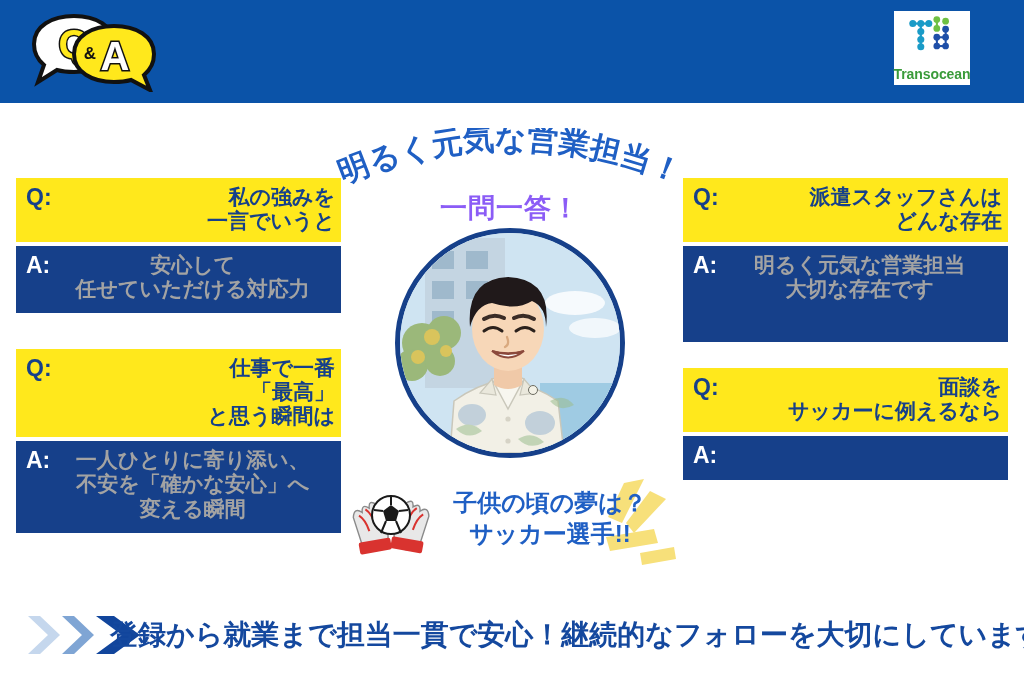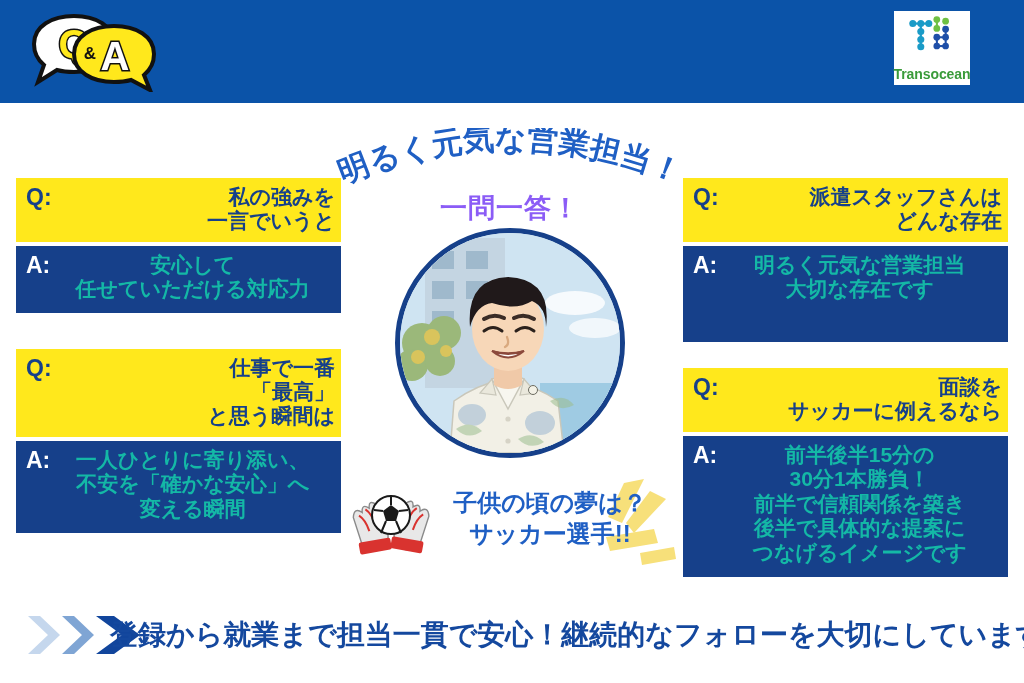--- a/index.html
+++ b/index.html
@@ -110,21 +110,21 @@
     flex: 1 1 auto;
     color: #16408a;
     font-weight: bold;
     font-size: 21px;
     line-height: 1.14;
     text-align: right;
     white-space: pre-line;
   }
   .a-text {
     flex: 1 1 auto;
-    color: #14b8a6;
+    color: #a3a3a3;
     font-weight: bold;
     font-size: 21px;
     line-height: 1.17;
     text-align: center;
     white-space: pre-line;
   }
 
   .gap { height: 36px; }
 
   
@@ -416,25 +416,20 @@
     <div class="gap" style="height:26px;"></div>
 
     <div class="qa-block">
       <div class="q-row">
         <span class="q-label">Q:</span>
         <span class="q-text">面談を
 サッカーに例えるなら</span>
       </div>
       <div class="a-row">
         <span class="a-label">A:</span>
-        <span class="a-text">前半後半15分の
-30分1本勝負！
-前半で信頼関係を築き
-後半で具体的な提案に
-つなげるイメージです</span>
       </div>
     </div>
 
   </div>
 
   <div class="soccer-row">
     <svg class="burst" viewBox="0 0 110 95">
       <g fill="#f7e07a">
         <path d="M46 6 L66 2 L44 46 L30 40 Z"></path>
         <path d="M72 14 L88 22 L56 56 L48 46 Z"></path>

